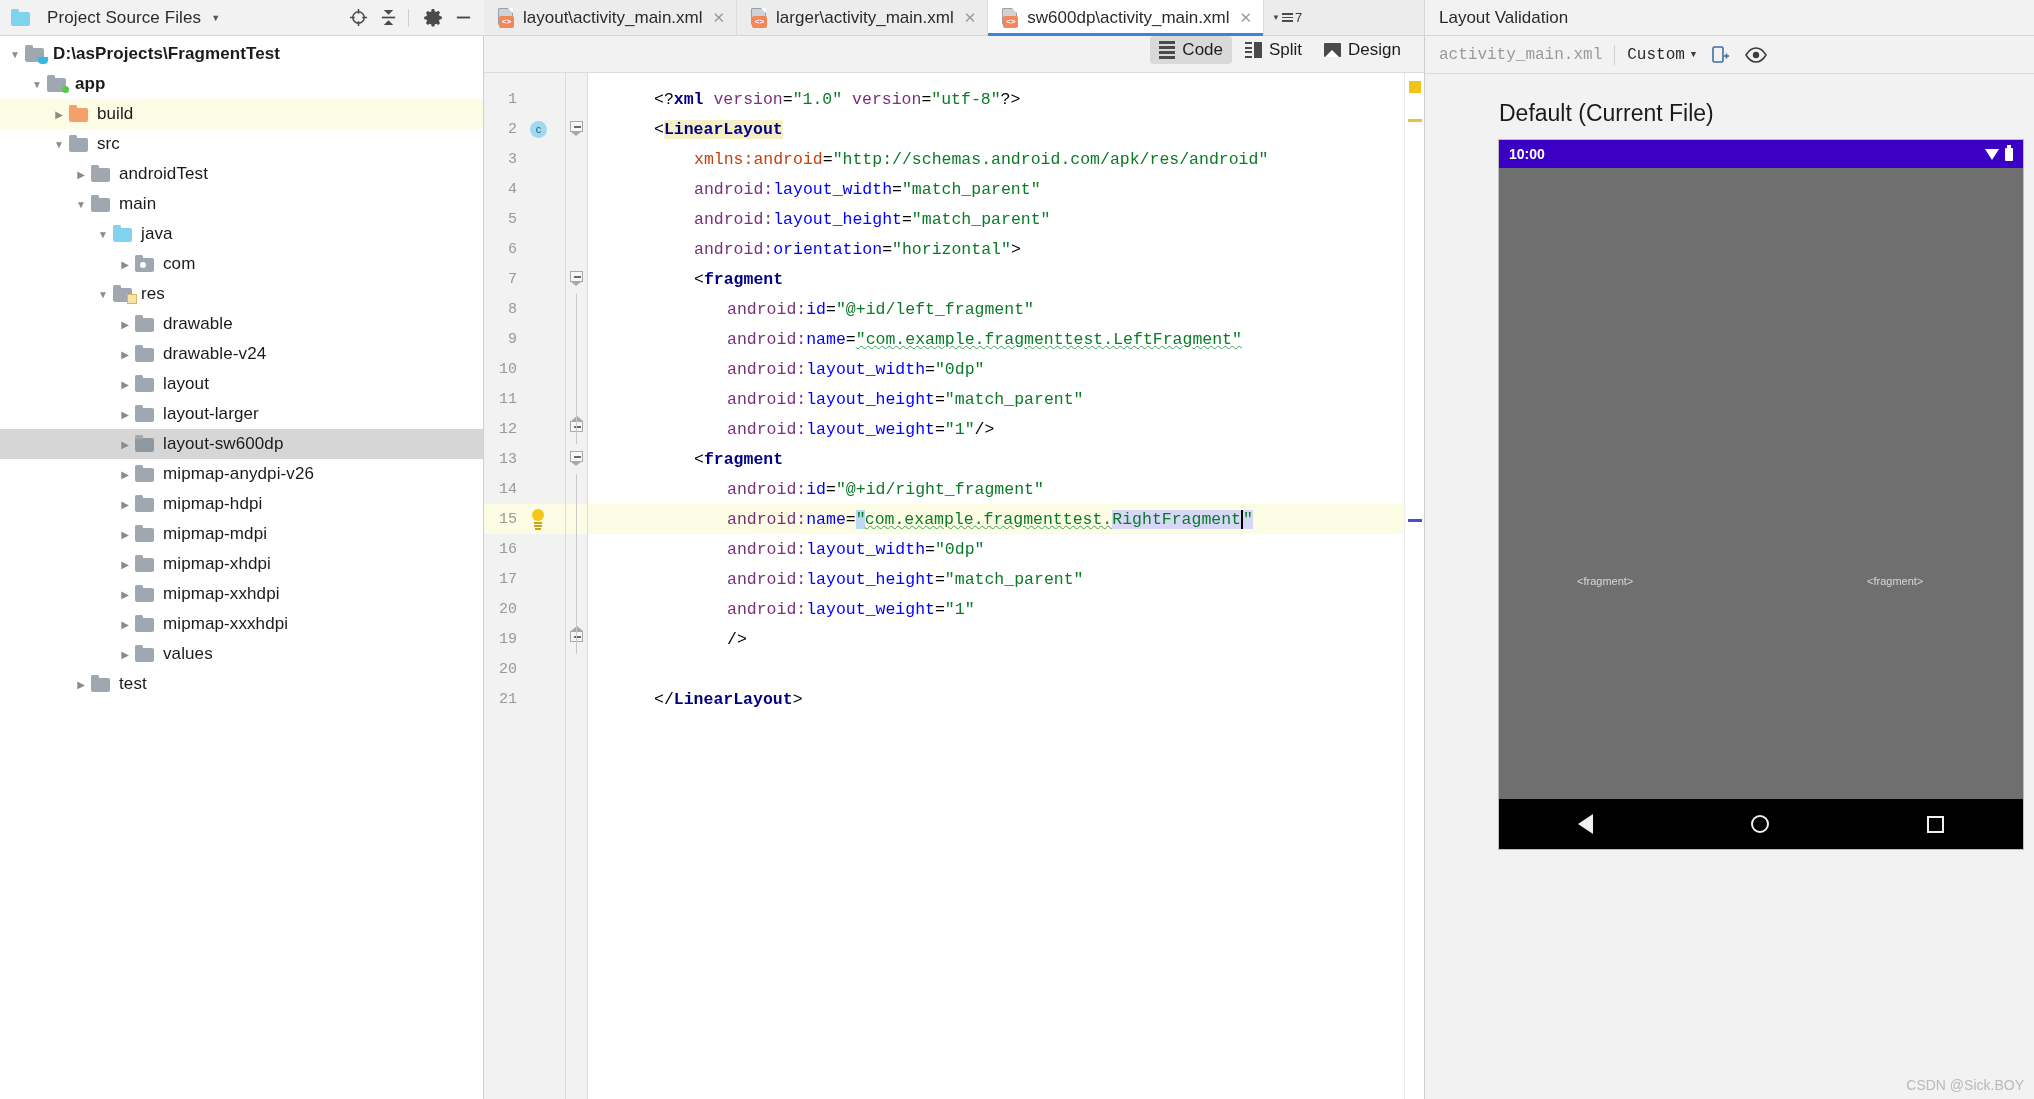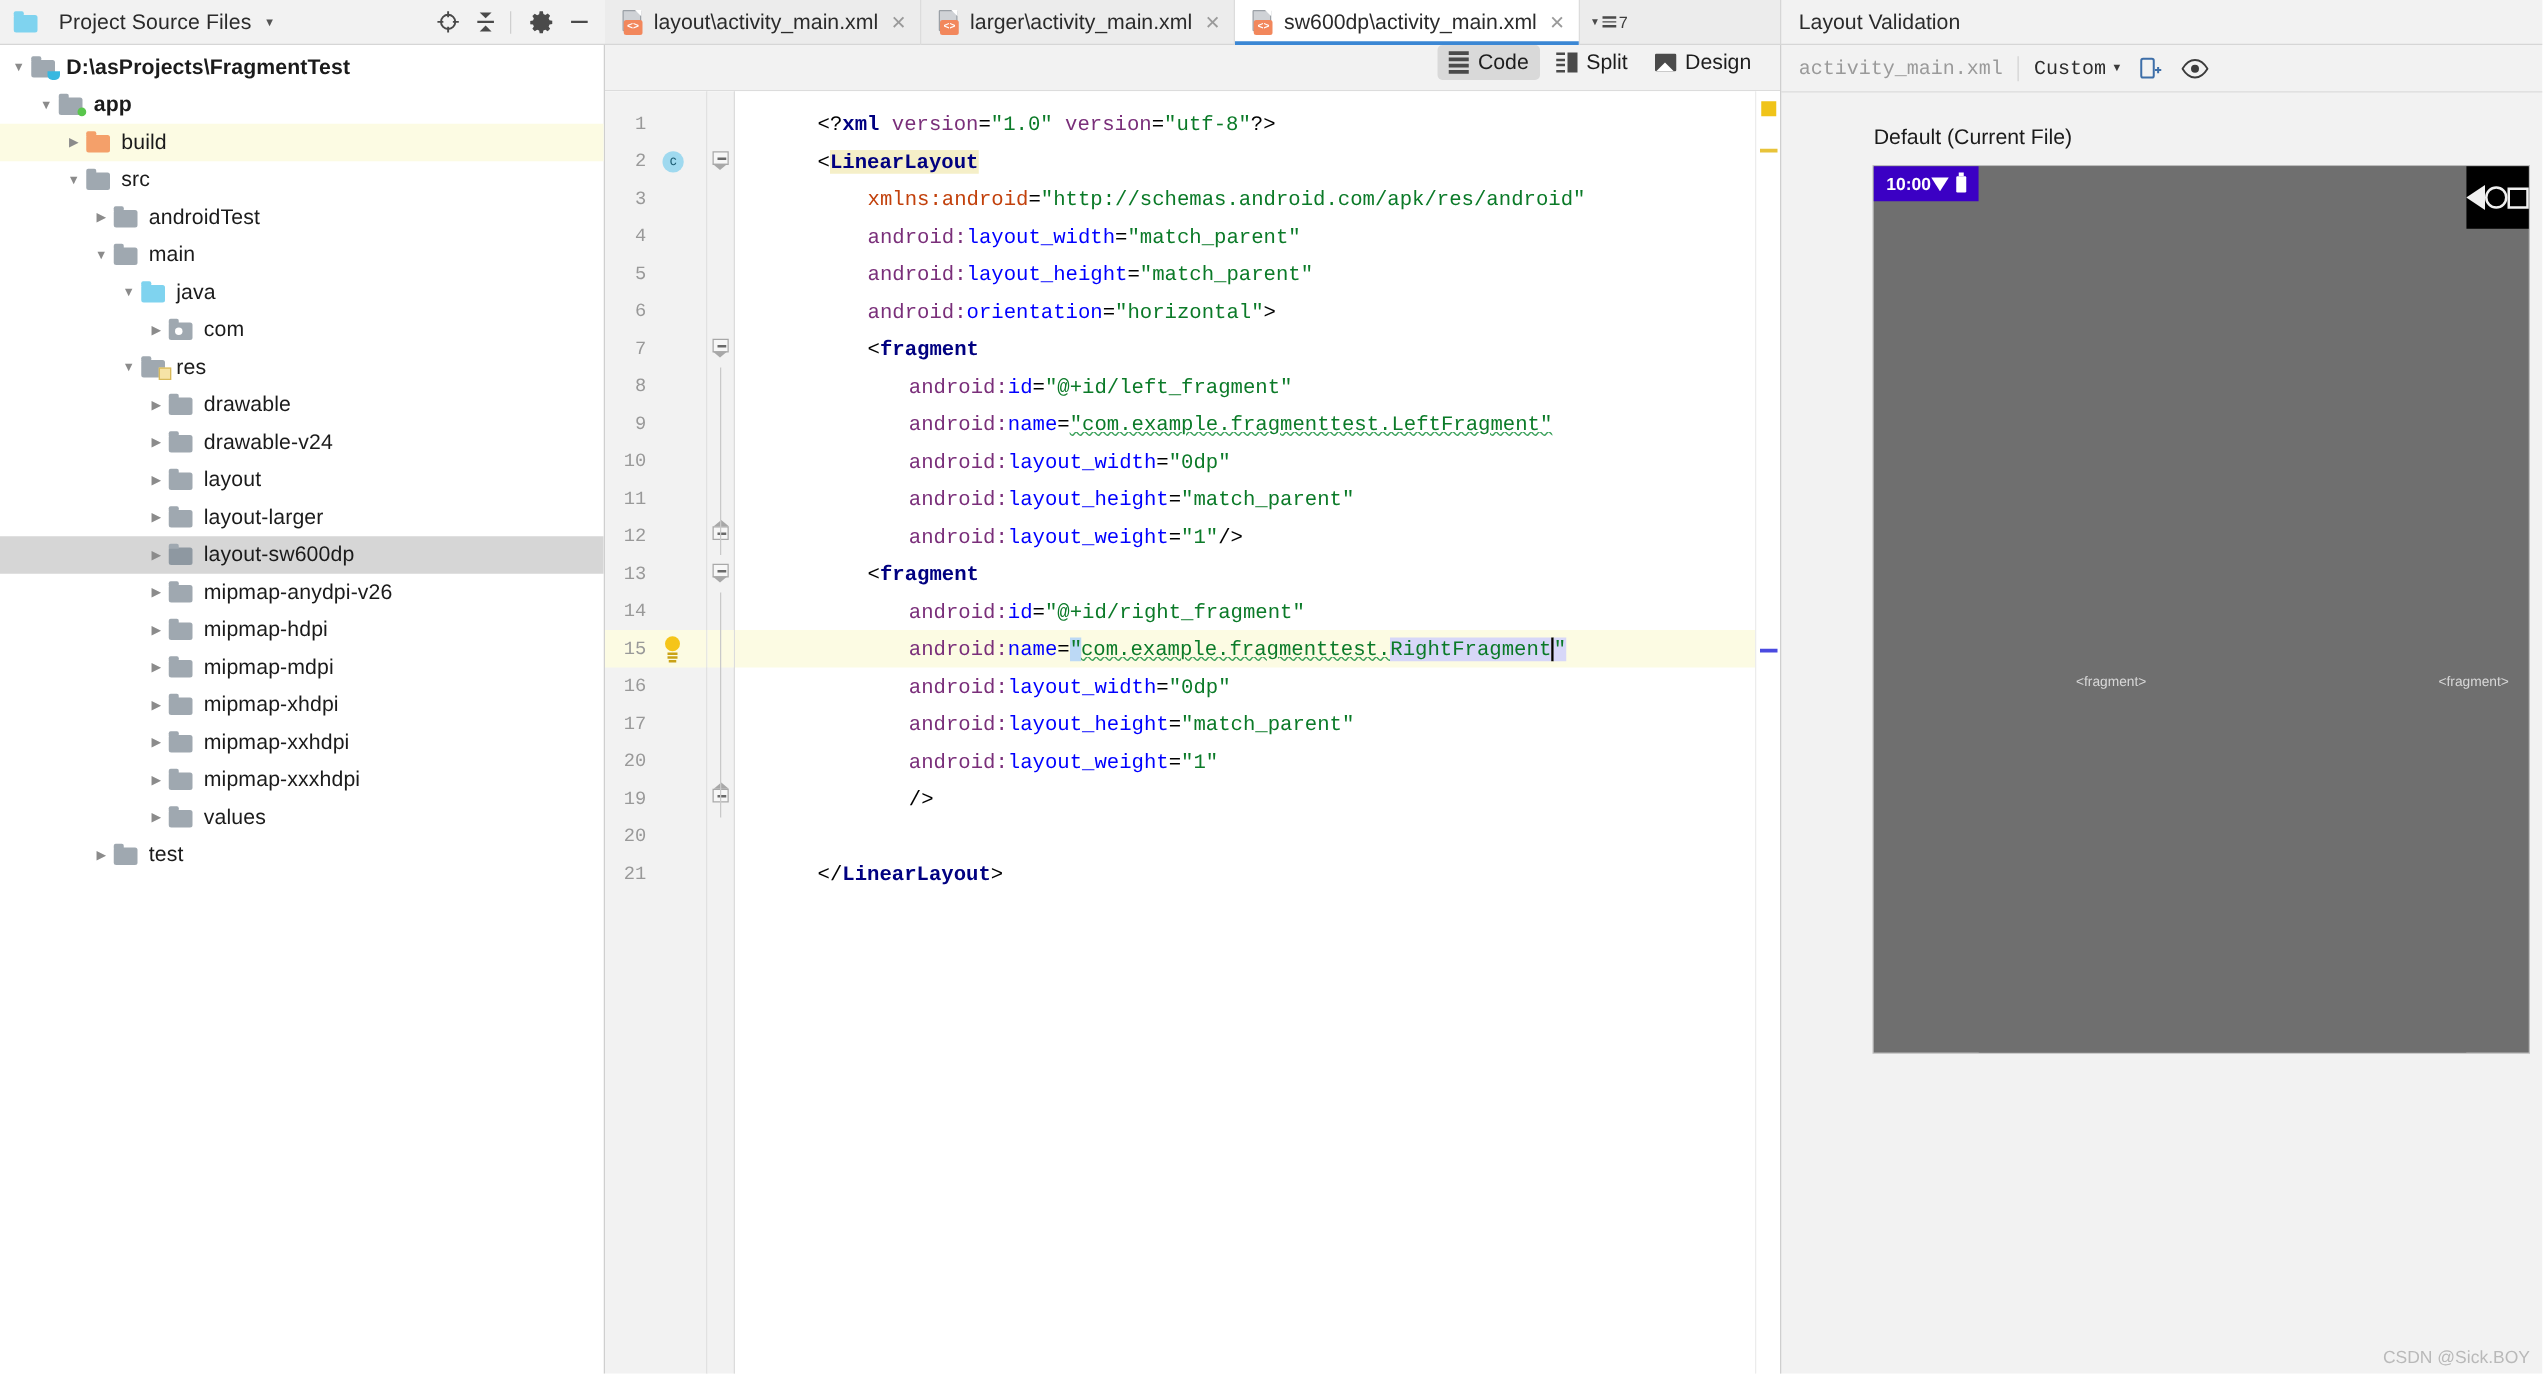--- a/index.html
+++ b/index.html
@@ -168,24 +168,24 @@
     width: 610px; flex: 0 0 610px; background: #f2f2f2; border-left: 1px solid #cfcfcf;
     display: flex; flex-direction: column; position: relative;
   }
   .lv-toolbar { height: 38px; display: flex; align-items: center; padding-left: 14px; gap: 12px; border-bottom: 1px solid #dcdcdc; font-family: Liberation Mono, monospace; }
   .lv-file { font-size: 16px; color: #9a9a9a; }
   .lv-sep { width: 1px; height: 20px; background: #d2d2d2; }
   .lv-combo { display: flex; align-items: center; gap: 6px; font-size: 16px; color: #2b2b2b; }
   .lv-icon-btn { width: 24px; height: 24px; display:flex; align-items:center; justify-content:center; color:#3d6ea8; }
 
   .lv-content { flex: 1; padding: 26px 0 0 0; overflow: hidden; }
-  .lv-label { font-size: 17px; color: #1b1b1b; padding-left: 74px; margin-bottom: 13px; }
+  .lv-label { font-size: 23px; color: #1b1b1b; padding-left: 74px; margin-bottom: 13px; }
   .device {
     margin-left: 74px; width: 524px; height: 709px; background: #6f6f6f;
-    display: flex; flex-direction: row; box-shadow: 0 0 0 1px #bdbdbd;
+    display: flex; flex-direction: column; box-shadow: 0 0 0 1px #bdbdbd;
   }
   .dev-status {
     height: 28px; background: #3b00c4; color: #ffffff; font-size: 14px; font-weight: bold;
     display: flex; align-items: center; padding: 0 10px; justify-content: space-between;
   }
   .dev-status .sright { display: flex; align-items: center; gap: 6px; }
   .tri-wifi { width: 0; height: 0; border-left: 7px solid transparent; border-right: 7px solid transparent; border-top: 11px solid #ffffff; }
   .batt { width: 8px; height: 13px; background: #ffffff; border-radius: 1px; position: relative; }
   .batt::before { content:""; position:absolute; left:2px; top:-3px; width:4px; height:3px; background:#fff; }
   .dev-appbar { height: 50px; background: #6200ee; display: flex; align-items: center; padding-left: 22px; color: #ffffff; font-size: 17px; }

